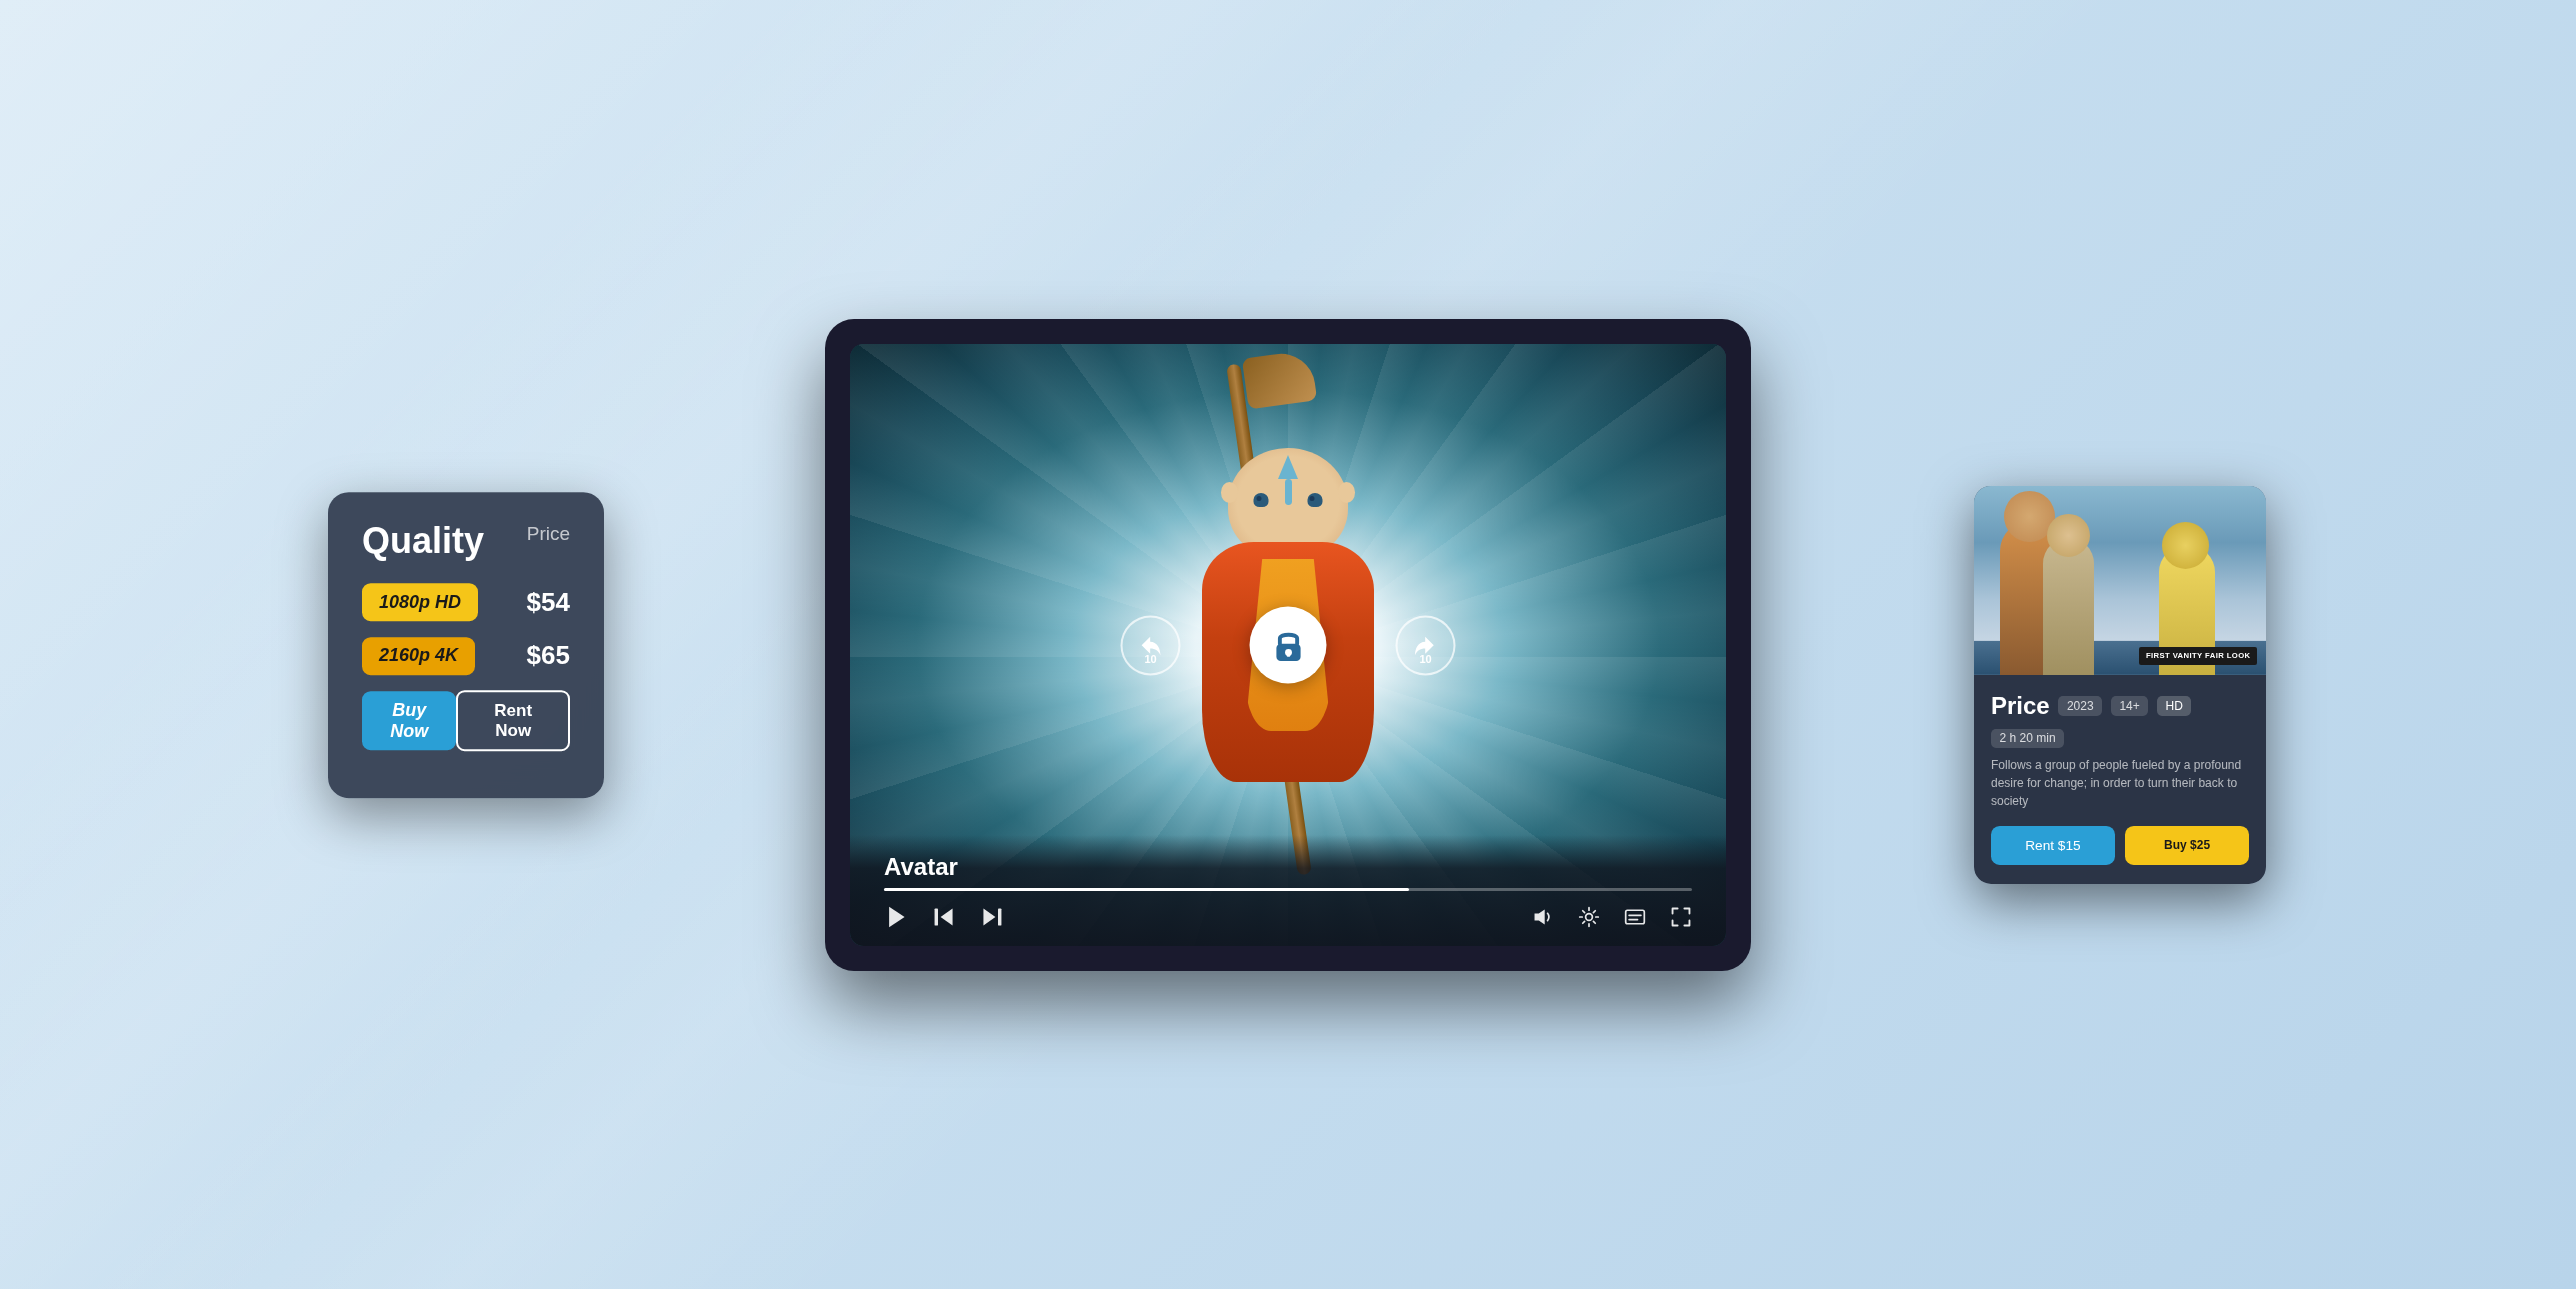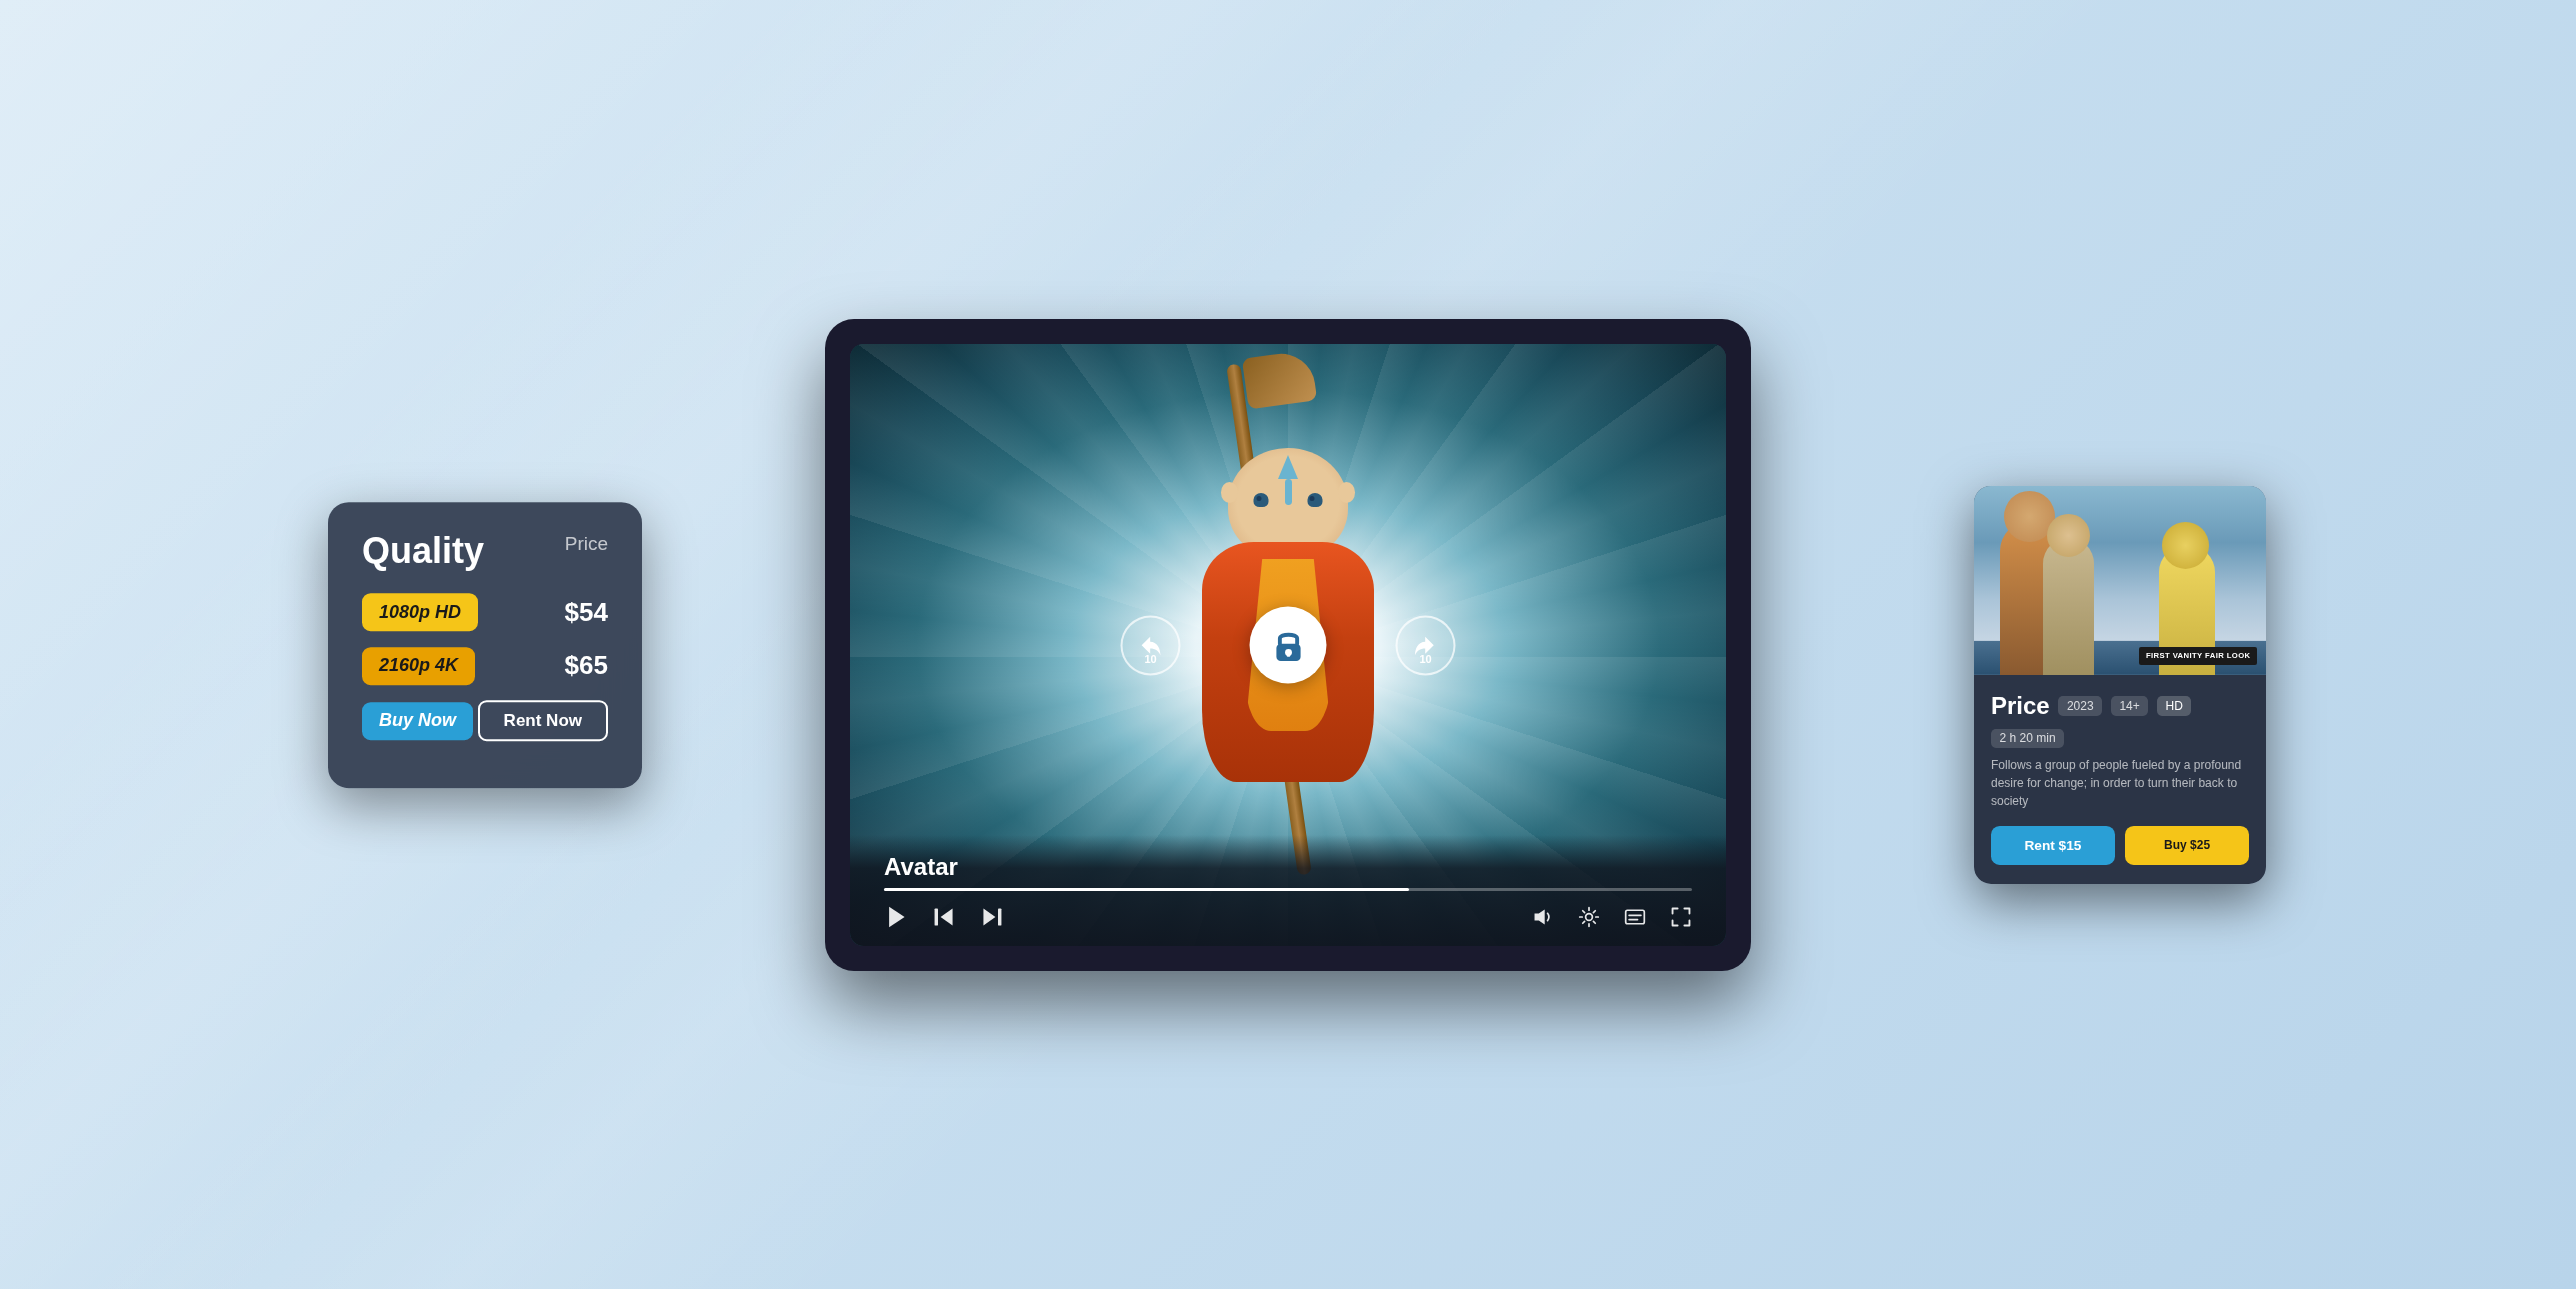--- a/index.html
+++ b/index.html
@@ -330,21 +330,21 @@
       cursor: pointer;
       box-shadow: 0 3.4px 17px rgba(0,0,0,0.3);
     }
 
     
     .quality-panel {
       position: absolute;
       left: 69px;
       top: 50%;
       transform: translateY(-50%);
-      width: 314px;
+      width: 276px;
       background: rgba(40, 50, 70, 0.88);
       backdrop-filter: blur(17px);
       border-radius: 20.6px;
       padding: 31px 34px;
       box-shadow: 0 17px 51px rgba(0,0,0,0.4);
       z-index: 10;
     }
 
     .quality-header {
       display: flex;
@@ -518,21 +518,21 @@
     }
 
     .eden-rent-btn {
       flex: 1;
       background: #2a9fd6;
       color: white;
       border: none;
       padding: 12px 0;
       border-radius: 8.6px;
       font-size: 13.7px;
-      font-weight: 700;
+      font-weight: 400;
       cursor: pointer;
     }
 
     .eden-buy-btn {
       flex: 1;
       background: #f5c518;
       color: #1a1a1a;
       border: none;
       padding: 12px 0;
       border-radius: 8.6px;

